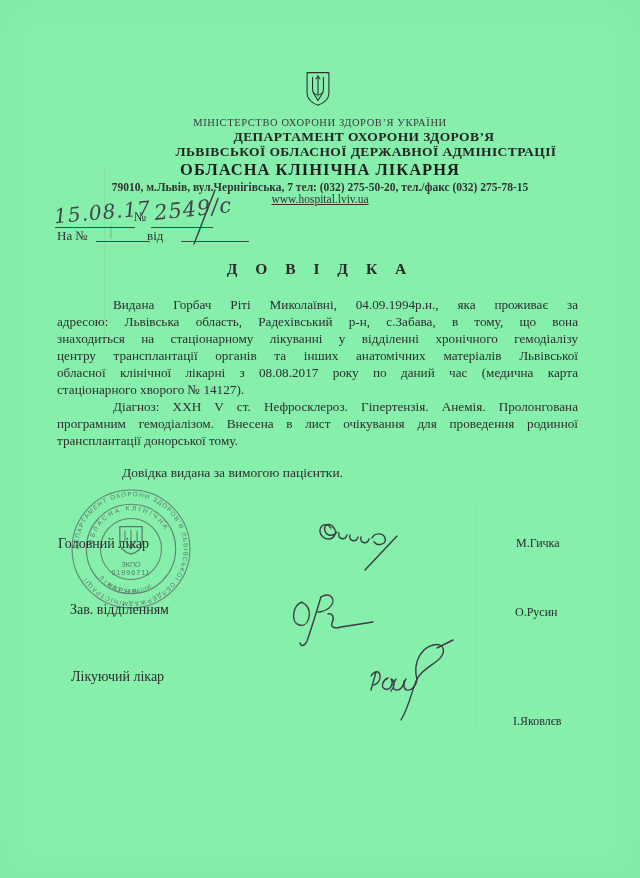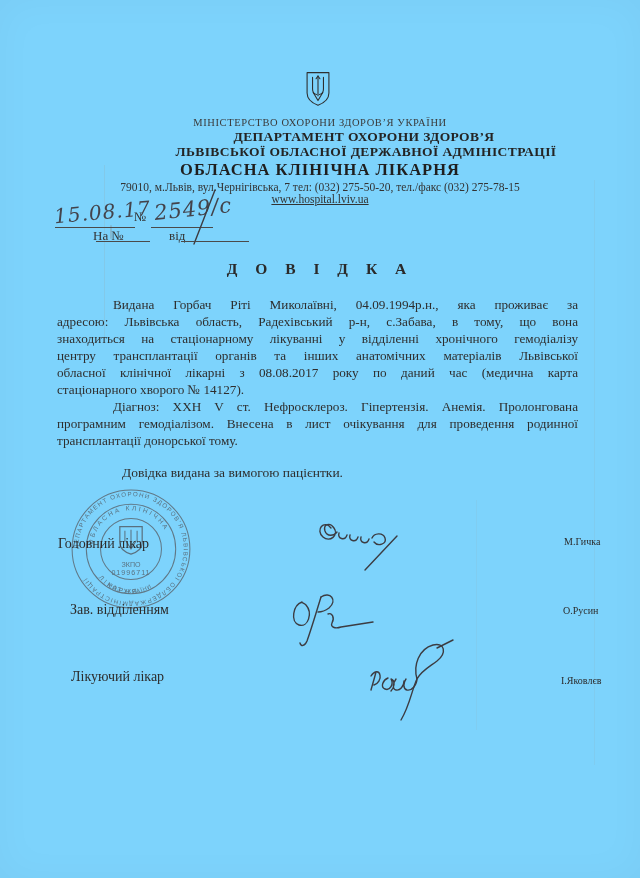--- a/index.html
+++ b/index.html
@@ -1,44 +1,44 @@
 <!DOCTYPE html>
 <html lang="uk"><head>
 <meta charset="utf-8">
 <style>
   html,body{margin:0;padding:0;}
   body{width:640px;height:878px;background:#e8e8e6;font-family:"Liberation Serif","DejaVu Serif",serif;}
-  .page{position:absolute;left:0;top:0;width:640px;height:878px;background:#7dd3fc;overflow:hidden;
+  .page{position:absolute;left:0;top:0;width:640px;height:878px;background:#86efac;overflow:hidden;
         box-shadow:inset 0 0 40px rgba(0,0,0,0.03);}
   .abs{position:absolute;}
   .ctr{left:0;width:640px;text-align:center;}
   
   .h-ministry{top:117px;font-size:10.5px;letter-spacing:.6px;color:#3a3a3a;}
   .h-dept1{top:129px;font-size:13.5px;font-weight:bold;color:#242424;letter-spacing:.4px;padding-left:44px;}
   .h-dept2{top:144px;font-size:13.5px;font-weight:bold;color:#242424;letter-spacing:.4px;margin-left:46px;}
   .h-hosp{top:160px;font-size:16.5px;font-weight:bold;color:#1f1f1f;letter-spacing:1px;}
-  .h-addr{top:181px;font-size:11.5px;color:#333;}
+  .h-addr{top:181px;font-size:11.5px;color:#333;font-weight:bold;}
   .h-url{top:193px;font-size:11.5px;color:#333;text-decoration:underline;}
   
   .hw{font-style:italic;color:#43434b;font-family:"DejaVu Serif",serif;}
   .hw-date{left:54px;top:200px;font-size:20px;transform:rotate(-5deg);letter-spacing:1px;}
   .hw-num{left:154px;top:197px;font-size:21px;transform:rotate(-6deg);letter-spacing:1px;}
   .u-line{border-bottom:1px solid #4a4a4a;height:0;}
   .ref-print{font-size:13px;color:#333;}
   
   .doc-title{top:260px;font-size:15.5px;font-weight:600;letter-spacing:7px;color:#2a2a2a;}
   
   .body-block{left:57px;top:296px;width:521px;font-size:13.2px;color:#2e2e2e;}
   .doc-line{text-align:justify;text-align-last:justify;line-height:17px;height:17px;white-space:normal;}
   .doc-line.last{text-align-last:left;}
   .doc-line.first{text-indent:56px;}
   .issued{left:122px;top:465px;font-size:13.5px;color:#2e2e2e;}
   
   .role{font-size:14px;color:#2c2c2c;}
-  .sig-name{font-size:10px;color:#2c2c2c;margin-left:48px;}
+  .sig-name{font-size:12px;color:#2c2c2c;}
   .sig-svg path, .sig-svg line{fill:none;stroke:#3c3c42;stroke-width:1.4;stroke-linecap:round;stroke-linejoin:round;}
   
   .stamp{opacity:.72;}
   .stamp text{fill:#4b4b50;font-family:"Liberation Sans",sans-serif;}
   .stamp circle,.stamp path.ring{fill:none;stroke:#55555a;stroke-width:1;}
   .stamp .shield{fill:none;stroke:#4b4b50;stroke-width:1.2;}
   
   .emblem path{fill:none;stroke:#2f2f2f;stroke-width:1.6;stroke-linecap:round;stroke-linejoin:round;}
   
   .streak{background:#9a9a98;opacity:.18;width:1px;}
@@ -72,23 +72,23 @@
   <div class="abs ctr h-url">www.hospital.lviv.ua</div>
 
   <div class="abs hw hw-date">15.08.17</div>
   <div class="abs u-line" style="left:55px;top:227px;width:80px;"></div>
   <div class="abs ref-print" style="left:134px;top:209px;">№</div>
   <div class="abs hw hw-num">2549/с</div>
   <div class="abs u-line" style="left:151px;top:227px;width:62px;"></div>
   <svg class="abs sig-svg" style="left:190px;top:186px;" width="30" height="62" viewBox="0 0 30 62">
     <line x1="4" y1="58" x2="25" y2="4"></line>
   </svg>
-  <div class="abs ref-print" style="left:57px;top:228px;margin-left:36px;">На №</div>
+  <div class="abs ref-print" style="left:57px;top:228px;">На №</div>
   <div class="abs u-line" style="left:96px;top:241px;width:54px;"></div>
-  <div class="abs ref-print" style="left:169px;top:228px;">від</div>
+  <div class="abs ref-print" style="left:147px;top:228px;">від</div>
   <div class="abs u-line" style="left:181px;top:241px;width:68px;"></div>
 
   <div class="abs ctr doc-title">Д О В І Д К А</div>
 
   <div class="abs body-block">
     <div>
         <div class="doc-line first">Видана  Горбач  Ріті  Миколаївні,  04.09.1994р.н.,  яка  проживає  за</div>
         <div class="doc-line">адресою: Львівська область, Радехівський р-н, с.Забава,  в тому, що вона</div>
         <div class="doc-line">знаходиться на стаціонарному лікуванні у відділенні хронічного гемодіалізу</div>
         <div class="doc-line">центру трансплантації органів та інших анатомічних матеріалів  Львівської</div>
@@ -147,15 +147,15 @@
   </svg>
   <div class="abs sig-name" style="left:515px;top:605px;">О.Русин</div>
 
   <div class="abs role" style="left:71px;top:669px;">Лікуючий лікар</div>
   <svg class="abs sig-svg" style="left:350px;top:626px;" width="118" height="108" viewBox="0 0 118 108">
     <path d="M26,46 c-2,8 -4,14 -5,18 m0,-14 c3,-5 8,-6 9,-1 c1,4 -2,9 -6,10"></path>
     <path d="M38,52 c-5,2 -8,9 -3,11 c5,2 9,-5 6,-10 c5,2 3,9 0,12 m5,-12 c-3,4 -4,10 0,11 c4,1 8,-4 8,-9 m2,-2 c-3,4 -3,10 1,11 c5,1 10,-5 10,-12"></path>
     <path d="M67,53 c-4,-14 2,-30 16,-34 c12,-3 14,8 4,16 c-8,6 -16,10 -20,18 c-5,10 -7,26 -16,41"></path>
     <path d="M87,22 c6,-3 12,-6 16,-8"></path>
   </svg>
-  <div class="abs sig-name" style="left:513px;top:675px;">І.Яковлєв</div>
+  <div class="abs sig-name" style="left:513px;top:714px;">І.Яковлєв</div>
 
 </div>
 
 </body></html>

